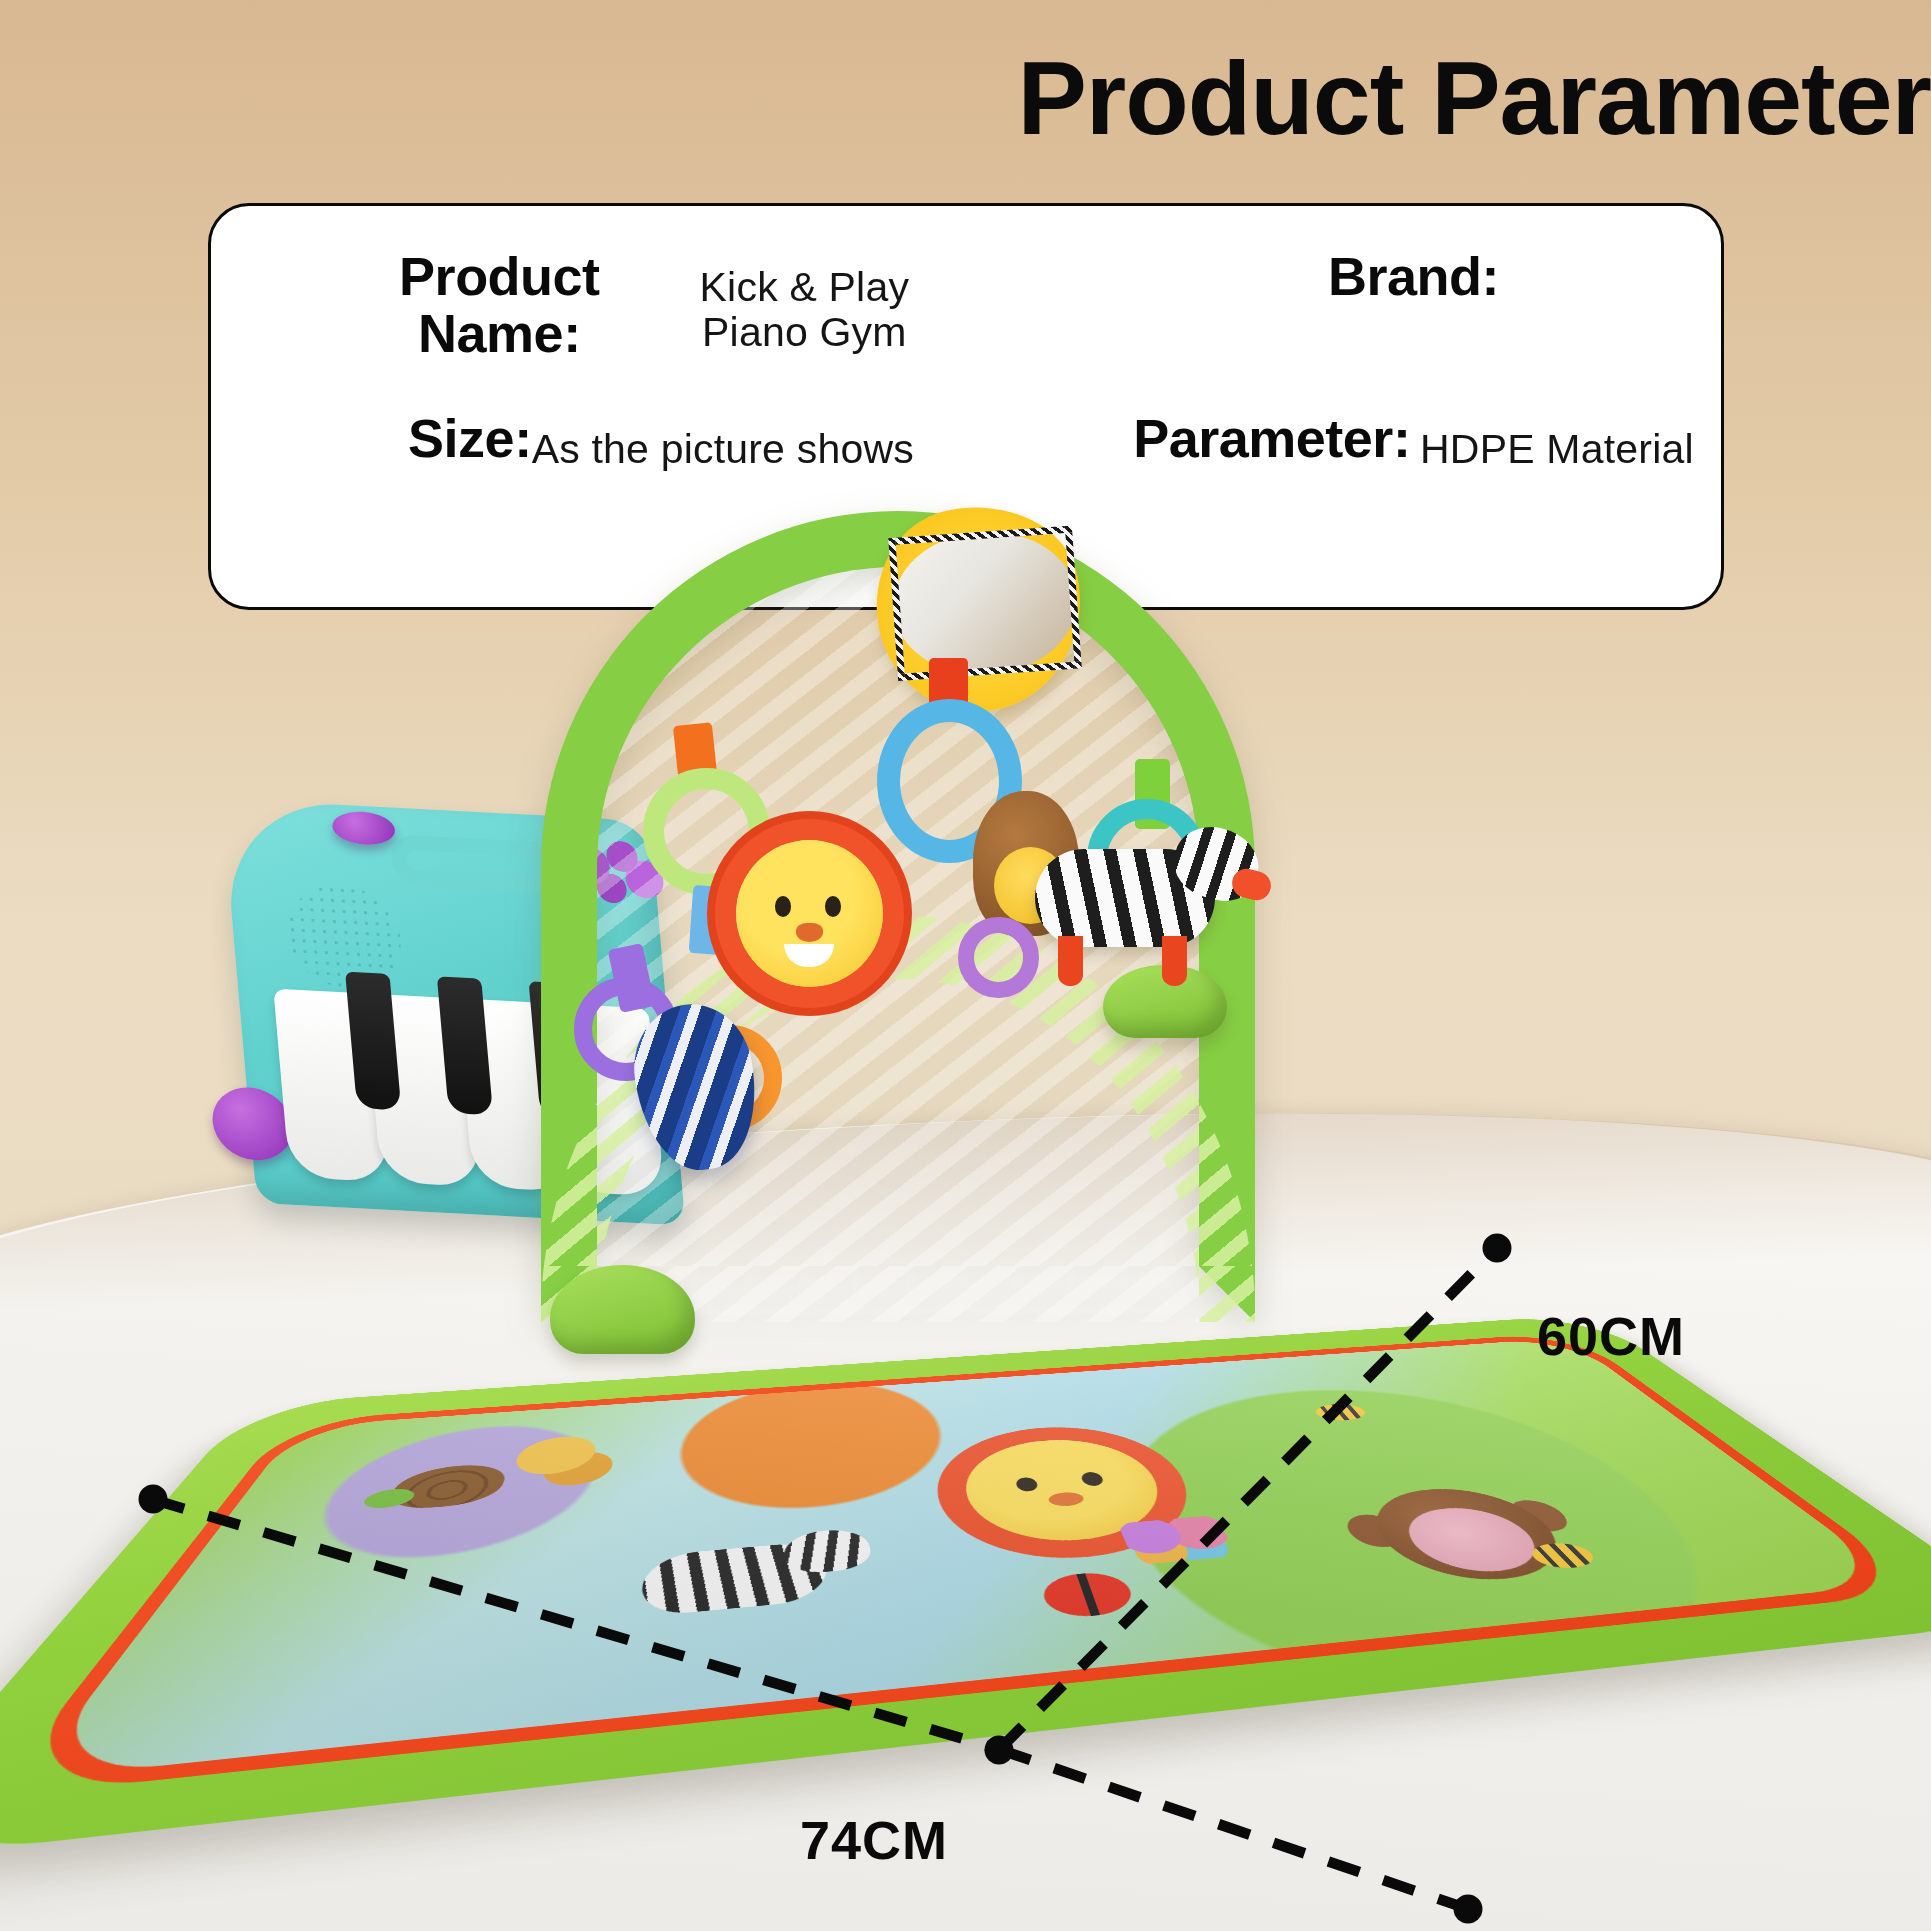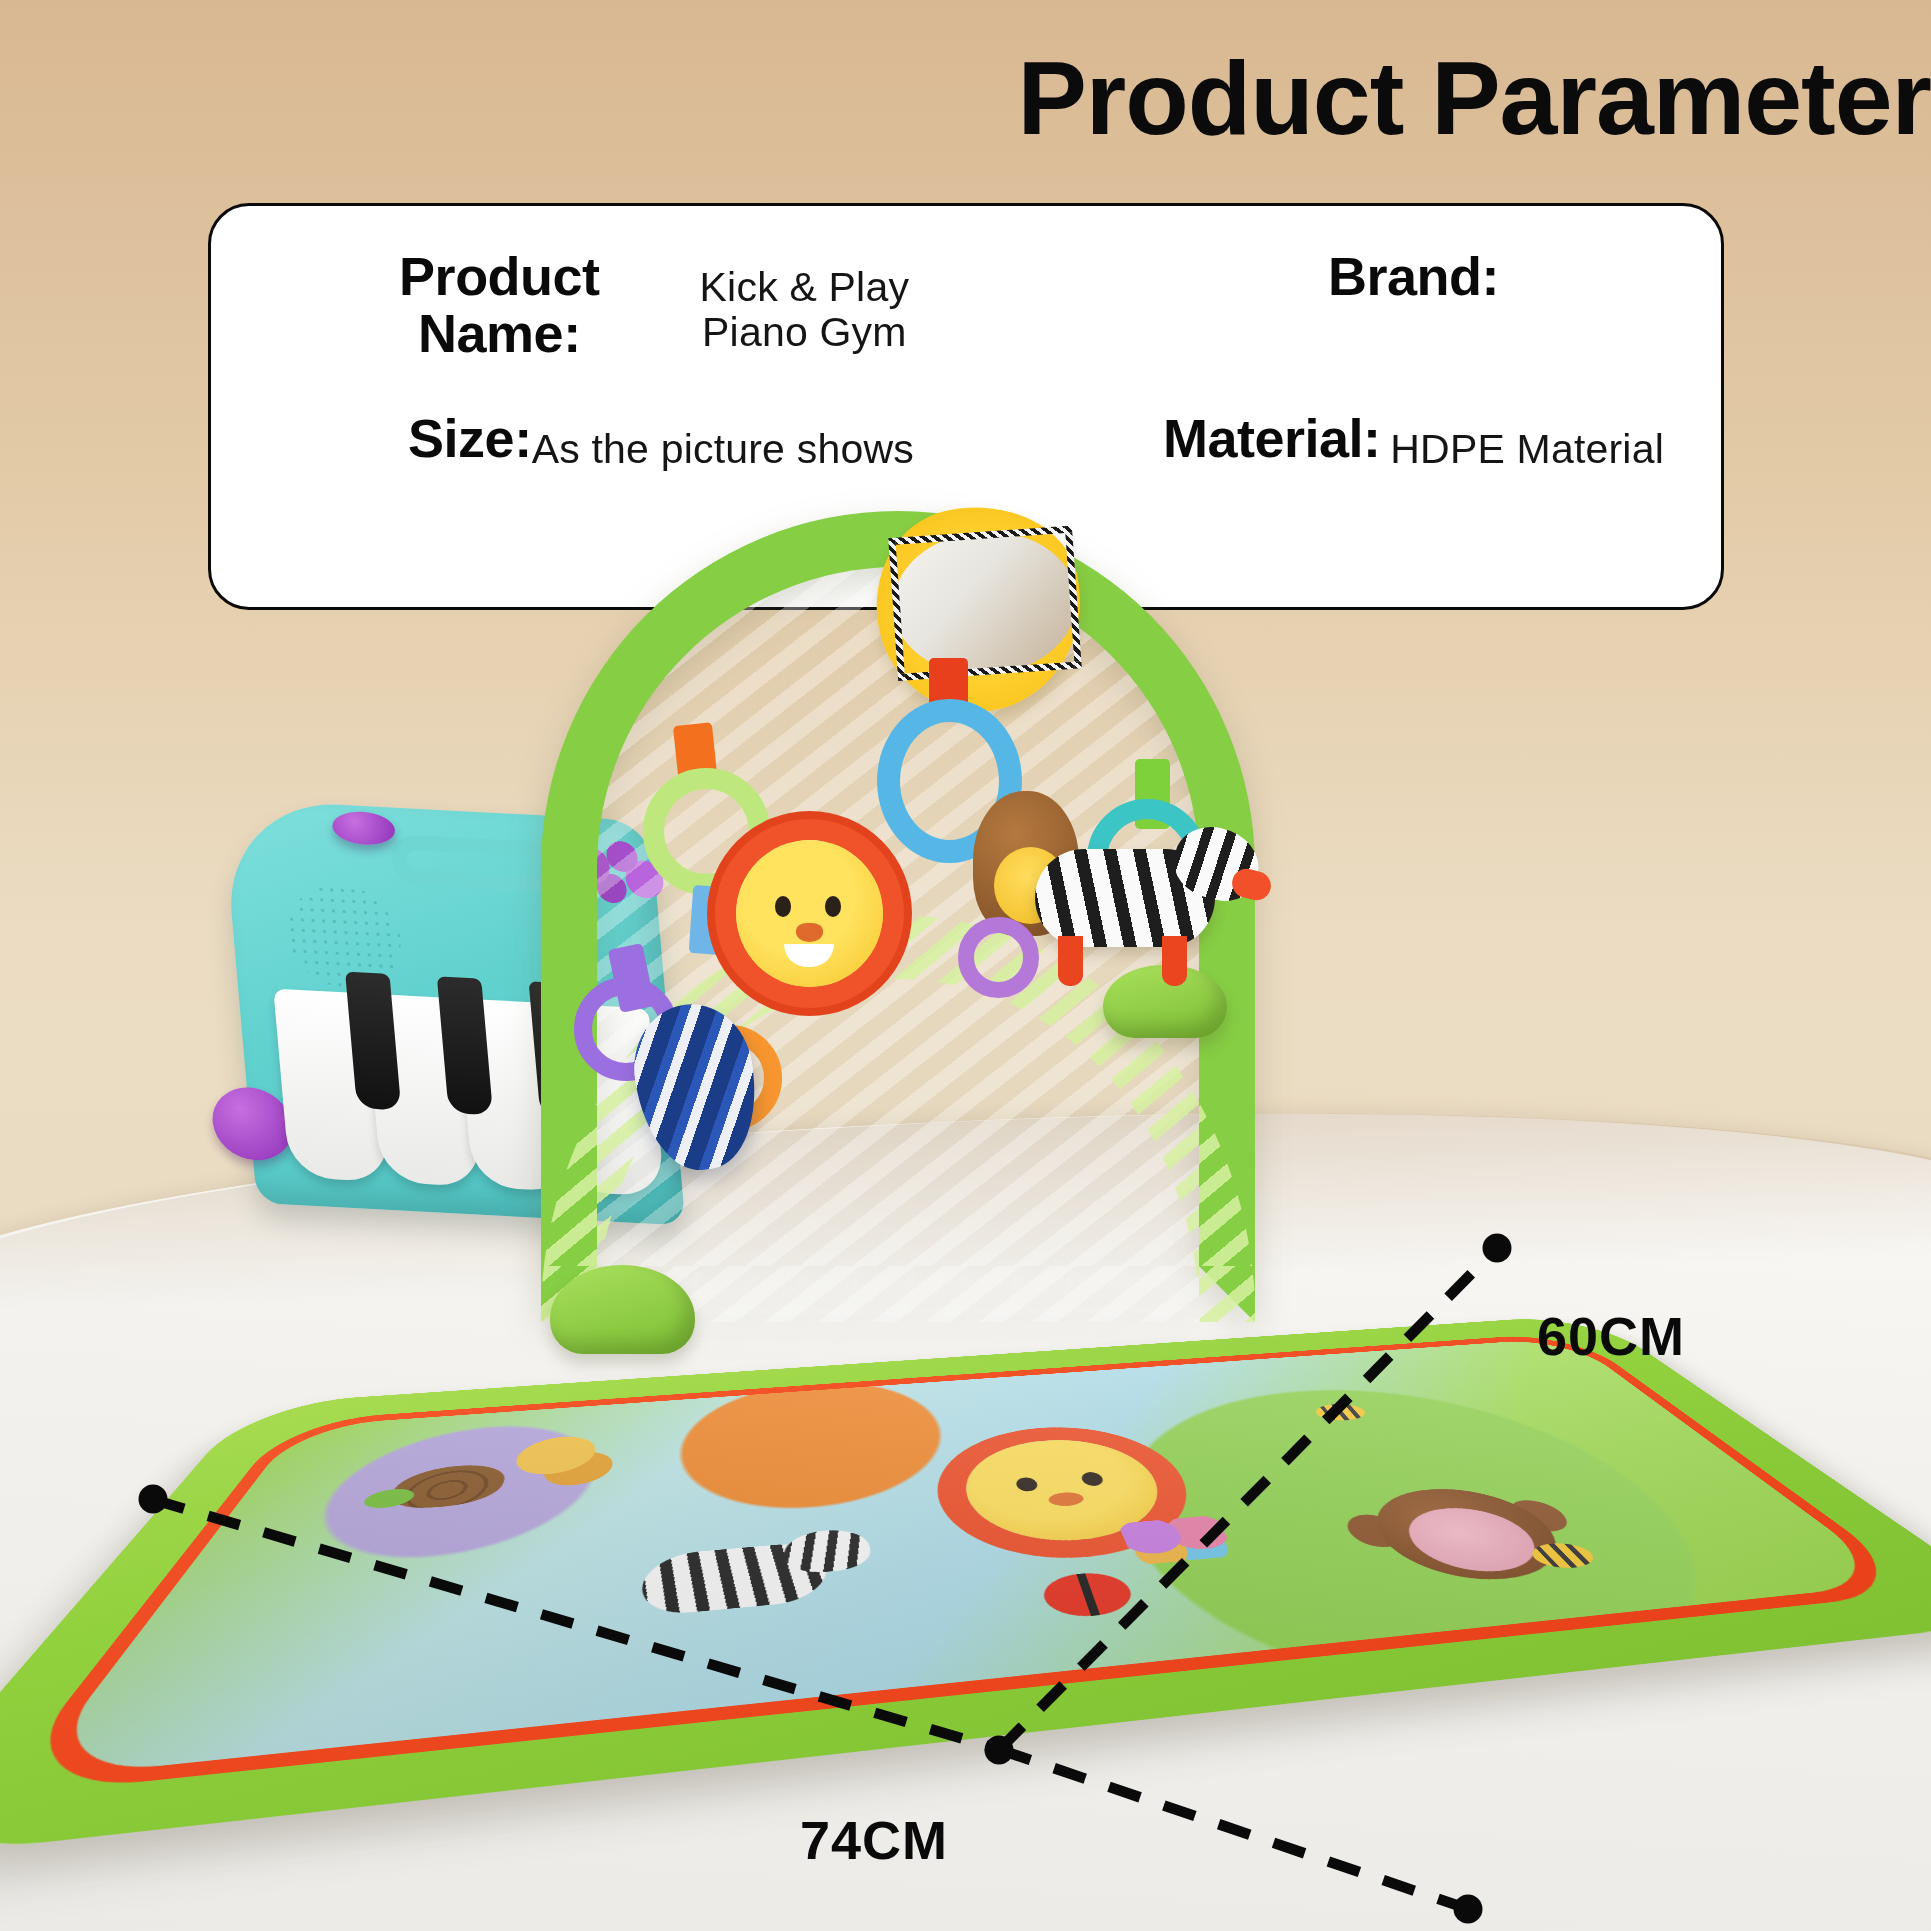--- a/index.html
+++ b/index.html
@@ -312,21 +312,21 @@
         <div class="spec-value">Kick &amp; Play Piano Gym</div>
       </div>
       <div class="cell right">
         <div class="spec-label">Brand:</div>
       </div>
       <div class="cell">
         <div class="spec-label">Size:</div>
         <div class="spec-value">As the picture shows</div>
       </div>
       <div class="cell right">
-        <div class="spec-label">Material:</div>
+        <div class="spec-label">Parameter:</div>
         <div class="spec-value">HDPE Material</div>
       </div>
     </div>
   </div>
 
   <div class="photo">
 
     <div class="mat-wrap">
       <div class="mat">
         <div class="mat-green"></div>

